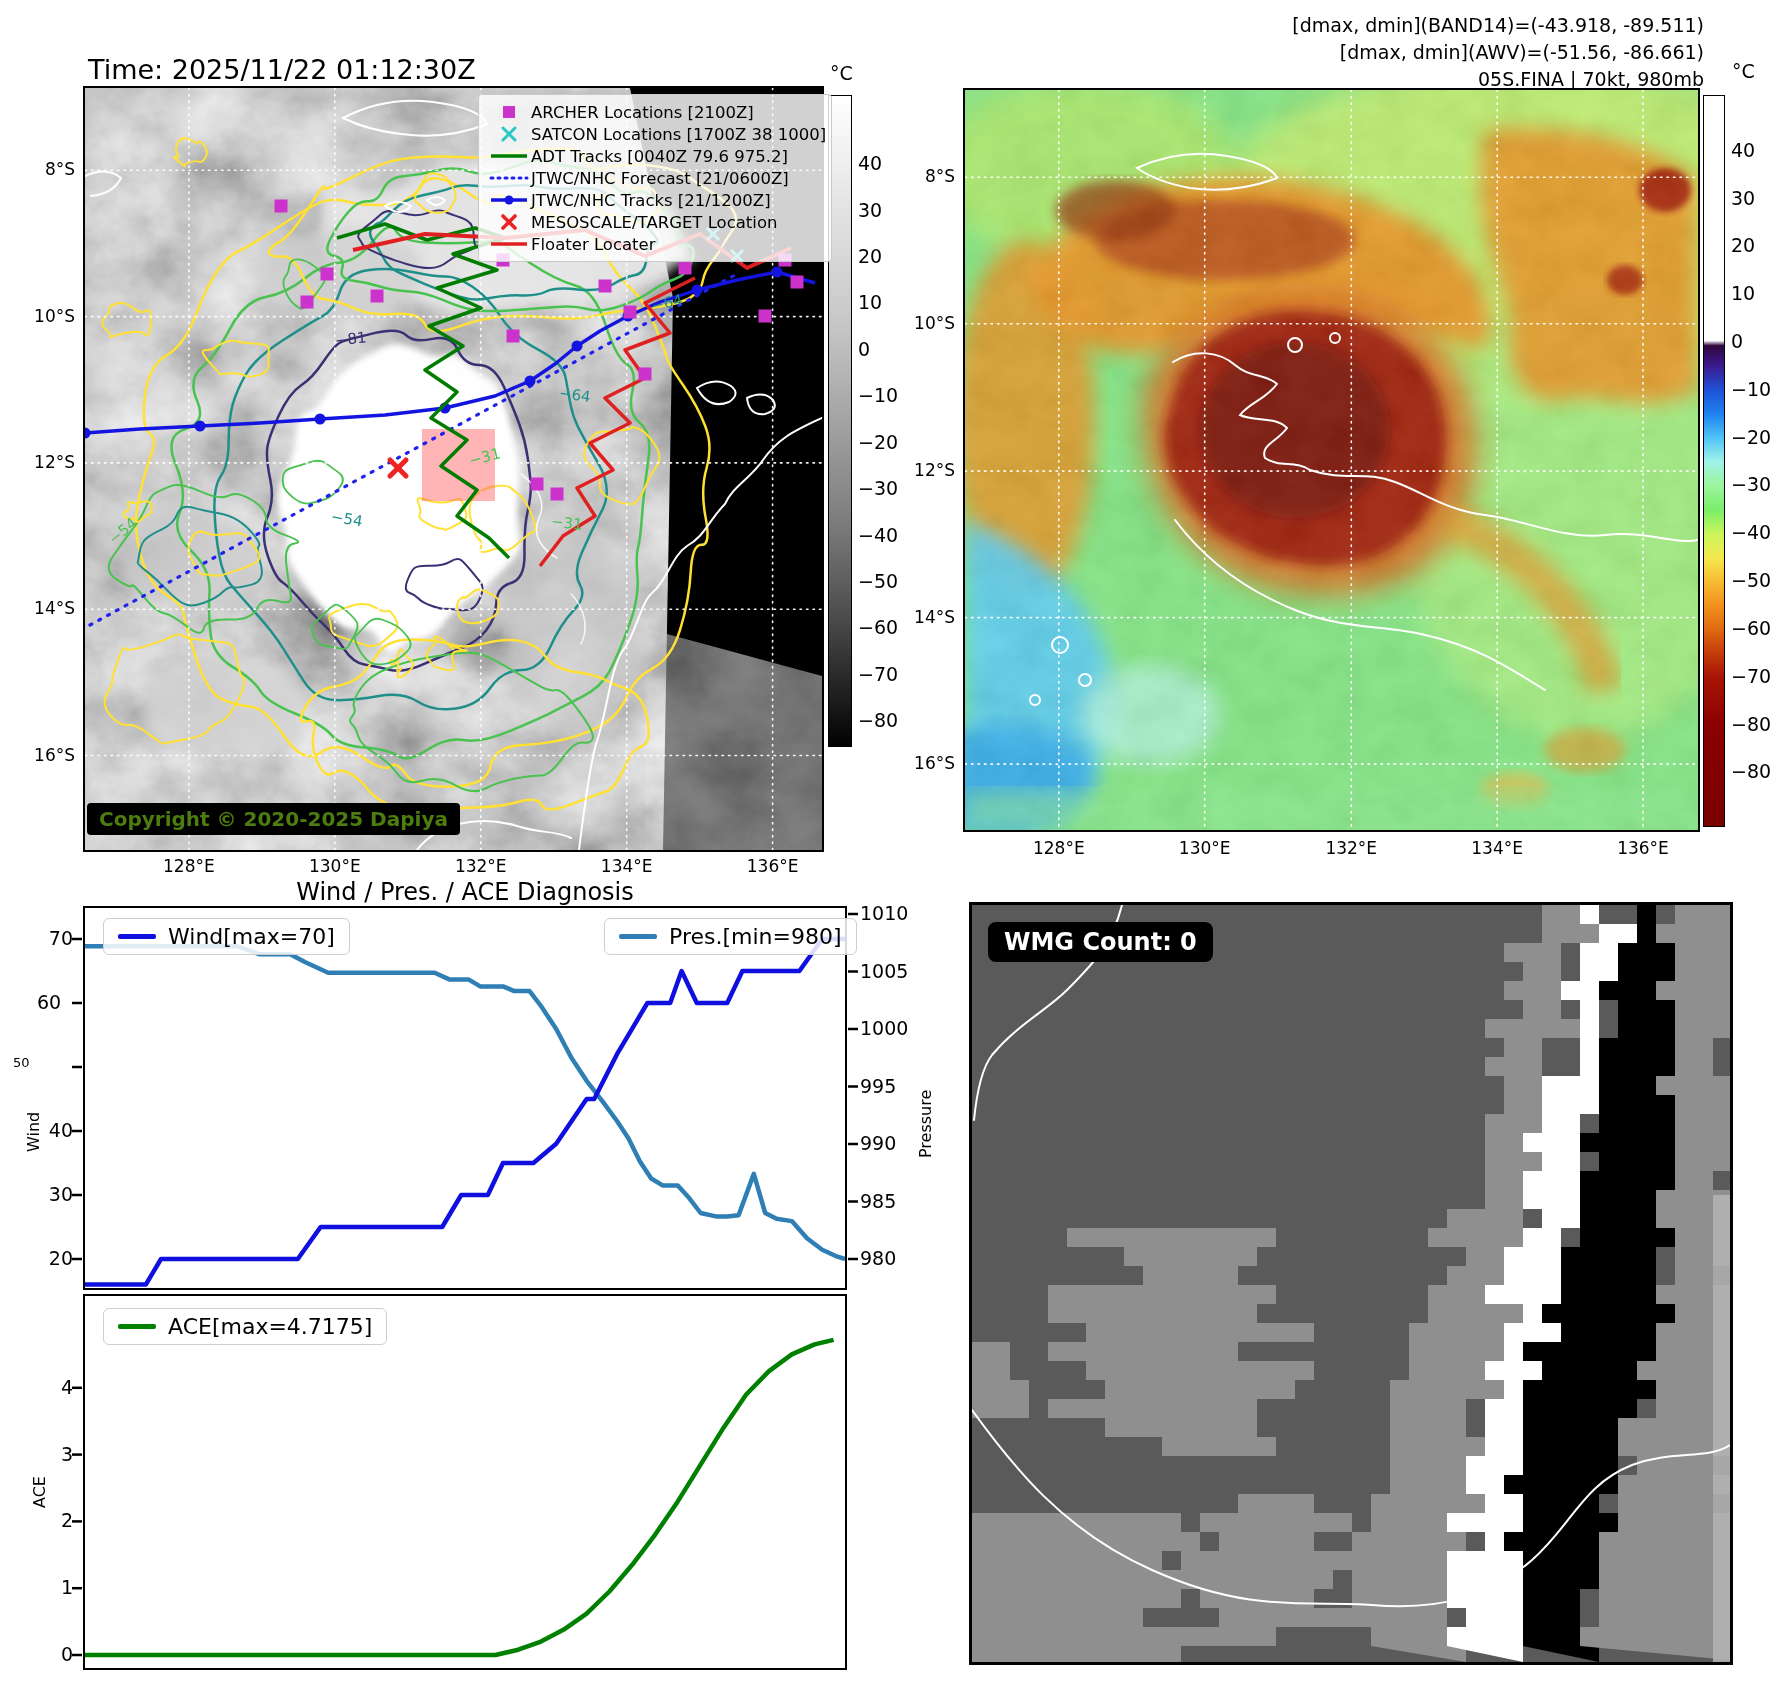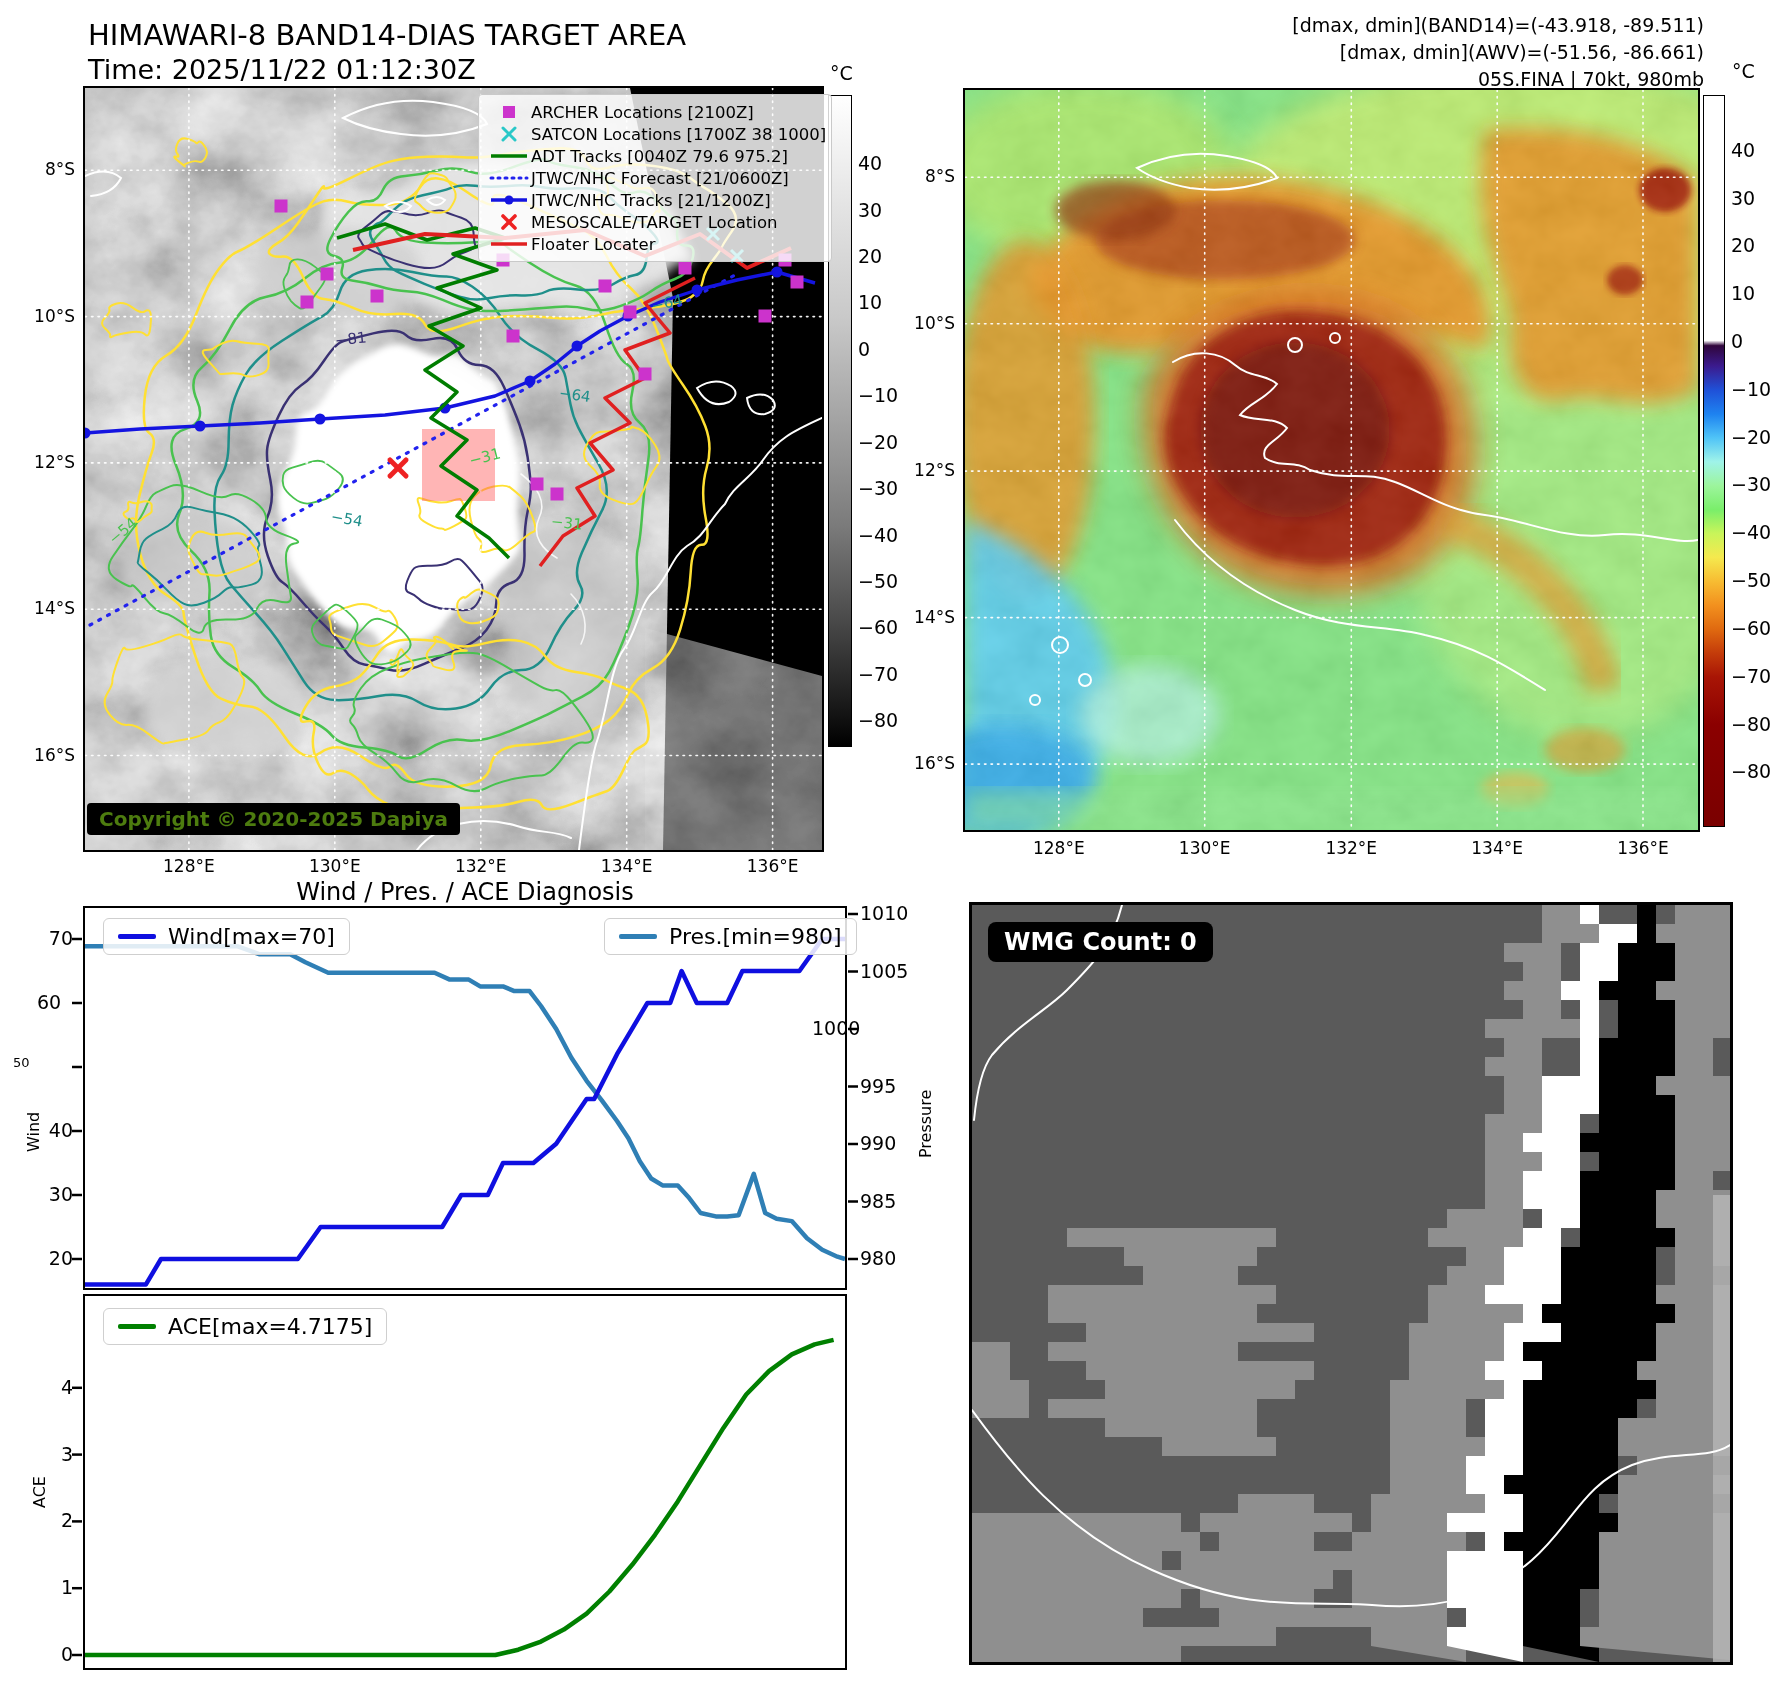--- a/index.html
+++ b/index.html
@@ -74,21 +74,20 @@
     <feComponentTransfer in="g" result="c">
           <feFuncA type="linear" slope="0" intercept="1"></feFuncA>
         </feComponentTransfer>
     <feComposite in="c" in2="SourceAlpha" operator="in"></feComposite>
   </filter>
 </defs>
 </svg>
 
 <div class="page">
 
-  <div class="abs tl-title">HIMAWARI-8 BAND14-DIAS TARGET AREA</div>
   <div class="abs tl-time">Time: 2025/11/22 01:12:30Z</div>
   <div class="abs tr-head">
     <div>[dmax, dmin](BAND14)=(-43.918, -89.511)</div>
     <div>[dmax, dmin](AWV)=(-51.56, -86.661)</div>
     <div>05S.FINA | 70kt, 980mb</div>
   </div>
 
   <svg id="map1-svg" class="abs map-svg" style="left:85px;top:88px;width:737px;height:762px" viewBox="0 0 737 762" preserveAspectRatio="none">
     <path d="M0,0 L545,0 L588,210 L578,762 L0,762 Z" fill="#8a8a8a" filter="url(#cloudNoise)" opacity="0.96"></path>
     <path d="M560,540 L737,588 L737,762 L560,762 Z" fill="#8a8a8a" filter="url(#cloudNoise)" opacity="0.55"></path>
@@ -484,21 +483,21 @@
       <div style="left: 1731px; top: 712.53px; font-size: 19px; position: absolute;">−80</div>
       <div style="left: 1731px; top: 760.345px; font-size: 19px; position: absolute;">−80</div>
       <div style="left: 25px; top: 927px; width: 48px; text-align: right; font-size: 19px; position: absolute;">70</div>
       <div style="left: 25px; top: 991px; width: 48px; text-align: center; font-size: 19px; position: absolute;">60</div>
       <div style="left: 13px; top: 1055px; width: 48px; text-align: left; font-size: 13px; position: absolute;">50</div>
       <div style="left: 25px; top: 1119px; width: 48px; text-align: right; font-size: 19px; position: absolute;">40</div>
       <div style="left: 25px; top: 1183px; width: 48px; text-align: right; font-size: 19px; position: absolute;">30</div>
       <div style="left: 25px; top: 1247px; width: 48px; text-align: right; font-size: 19px; position: absolute;">20</div>
       <div style="left: 860px; top: 902px; font-size: 19px; position: absolute;">1010</div>
       <div style="left: 860px; top: 959.5px; font-size: 19px; position: absolute;">1005</div>
-      <div style="left: 812px; top: 1017px; font-size: 19px; position: absolute;">1000</div>
+      <div style="left: 860px; top: 1017px; font-size: 19px; position: absolute;">1000</div>
       <div style="left: 860px; top: 1074.5px; font-size: 19px; position: absolute;">995</div>
       <div style="left: 860px; top: 1132px; font-size: 19px; position: absolute;">990</div>
       <div style="left: 860px; top: 1189.5px; font-size: 19px; position: absolute;">985</div>
       <div style="left: 860px; top: 1247px; font-size: 19px; position: absolute;">980</div>
       <div style="left: 25px; top: 1375.8px; width: 48px; text-align: right; font-size: 19px; position: absolute;">4</div>
       <div style="left: 25px; top: 1442.6px; width: 48px; text-align: right; font-size: 19px; position: absolute;">3</div>
       <div style="left: 25px; top: 1509.4px; width: 48px; text-align: right; font-size: 19px; position: absolute;">2</div>
       <div style="left: 25px; top: 1576.2px; width: 48px; text-align: right; font-size: 19px; position: absolute;">1</div>
       <div style="left: 25px; top: 1643px; width: 48px; text-align: right; font-size: 19px; position: absolute;">0</div>
     </div>

